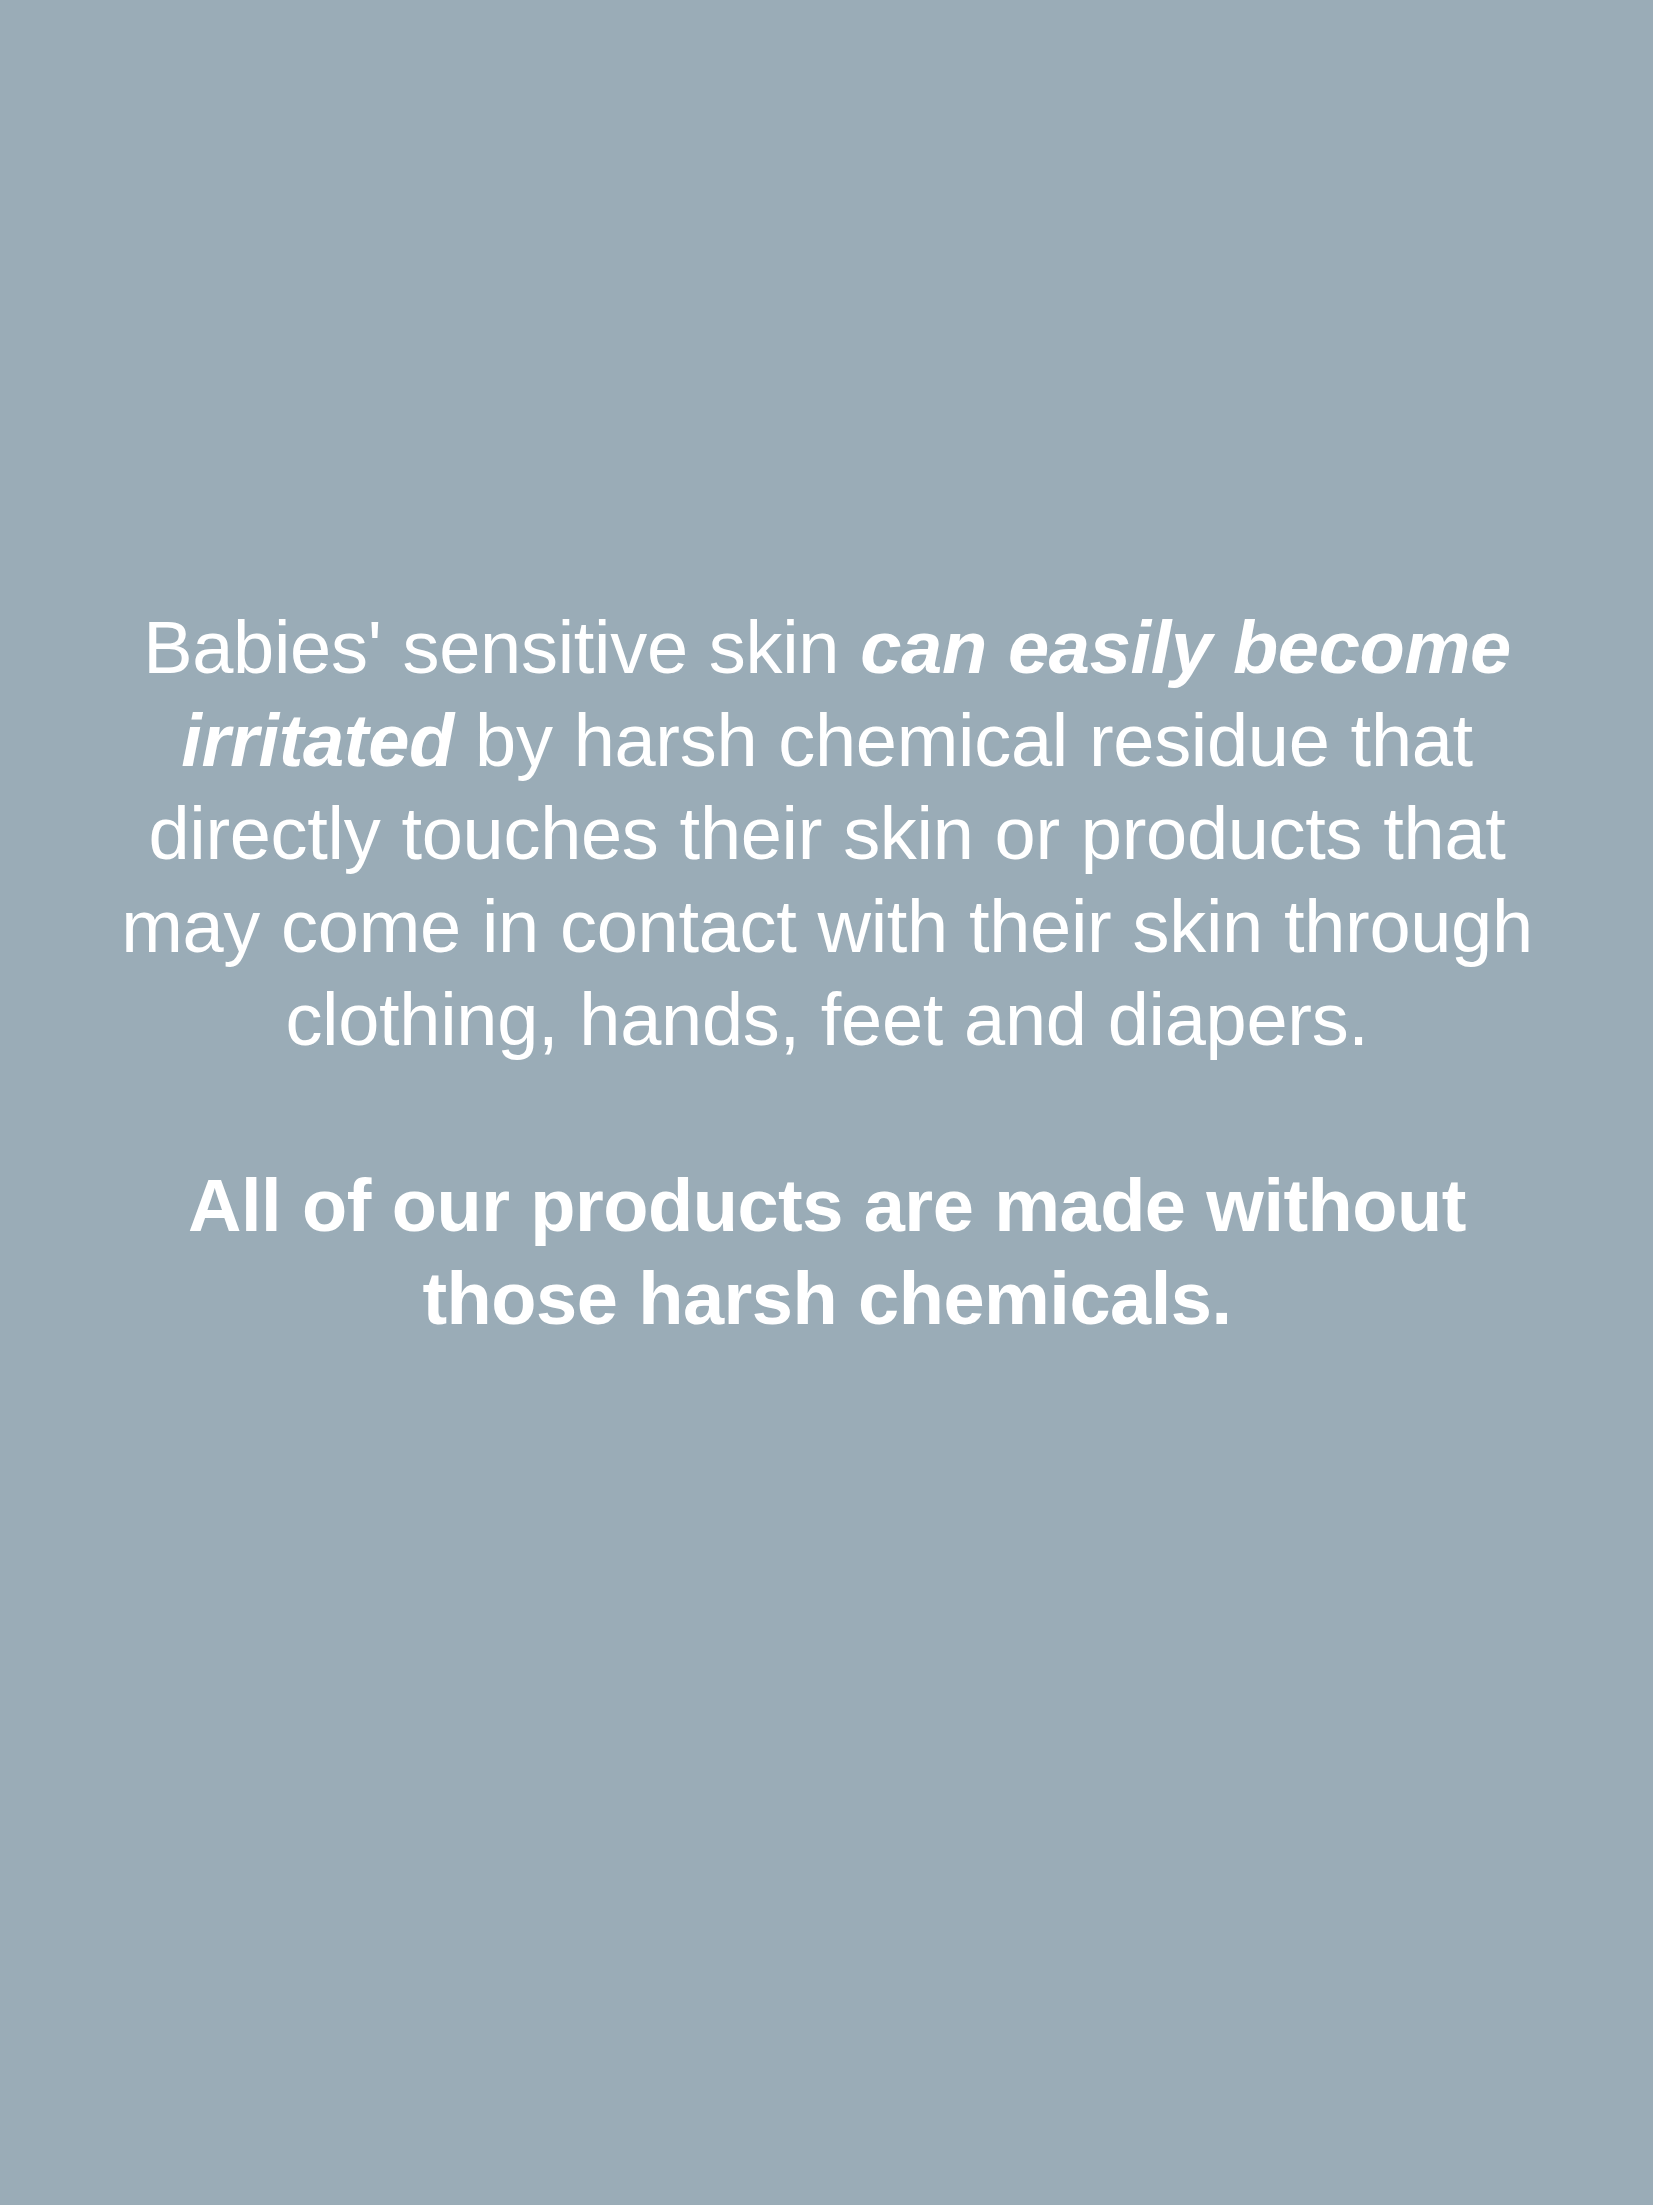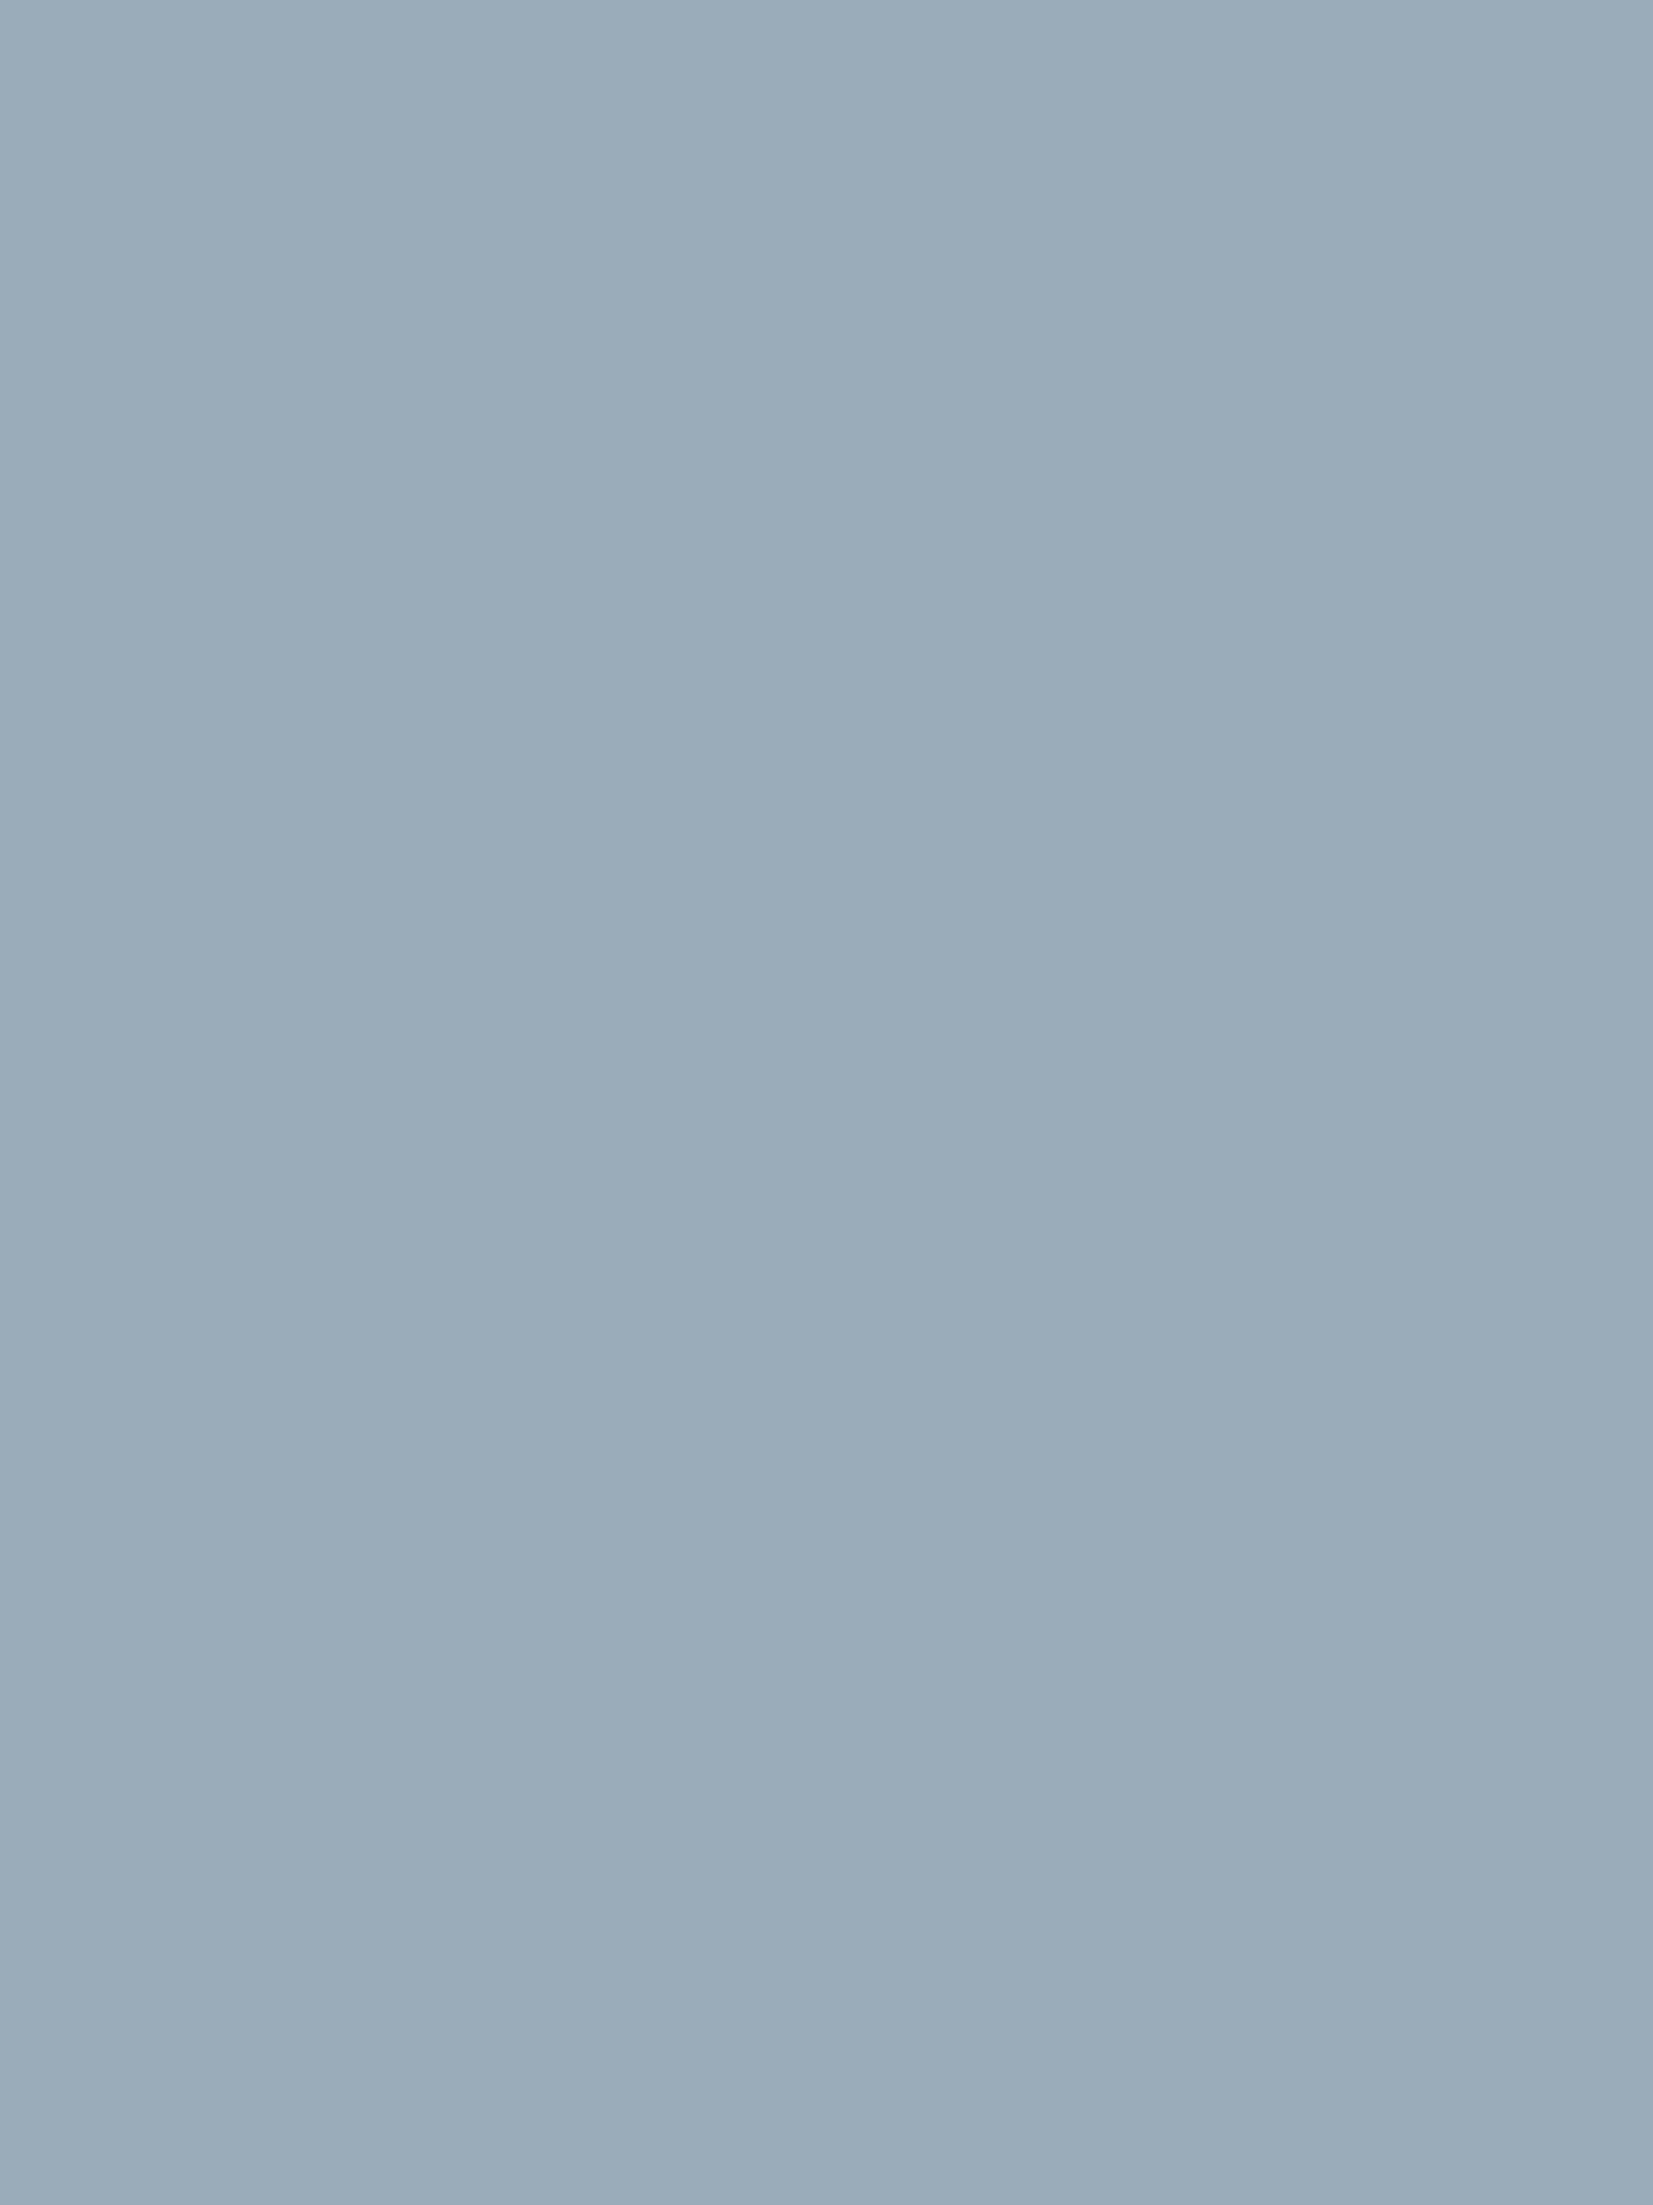--- a/index.html
+++ b/index.html
@@ -72,20 +72,24 @@
     letter-spacing: -0.5px;
   }
 </style>
 </head>
 <body>
 
 <div id="canvas" style="background: rgb(154, 172, 183);">
 
   <div id="text-block" style="color: rgb(255, 255, 255);">
 
+    <p class="paragraph paragraph--body">
+      <span>Babies' sensitive skin </span><span class="emph">can easily become irritated</span><span> by harsh chemical residue that directly touches their skin or products that may come in contact with their skin through clothing, hands, feet and diapers.</span>
+    </p>
 
     <div class="para-gap"></div>
 
+    <p class="paragraph paragraph--statement">All of our products are made without those harsh chemicals.</p>
 
   </div>
 
 </div>
 
 
 </body></html>

